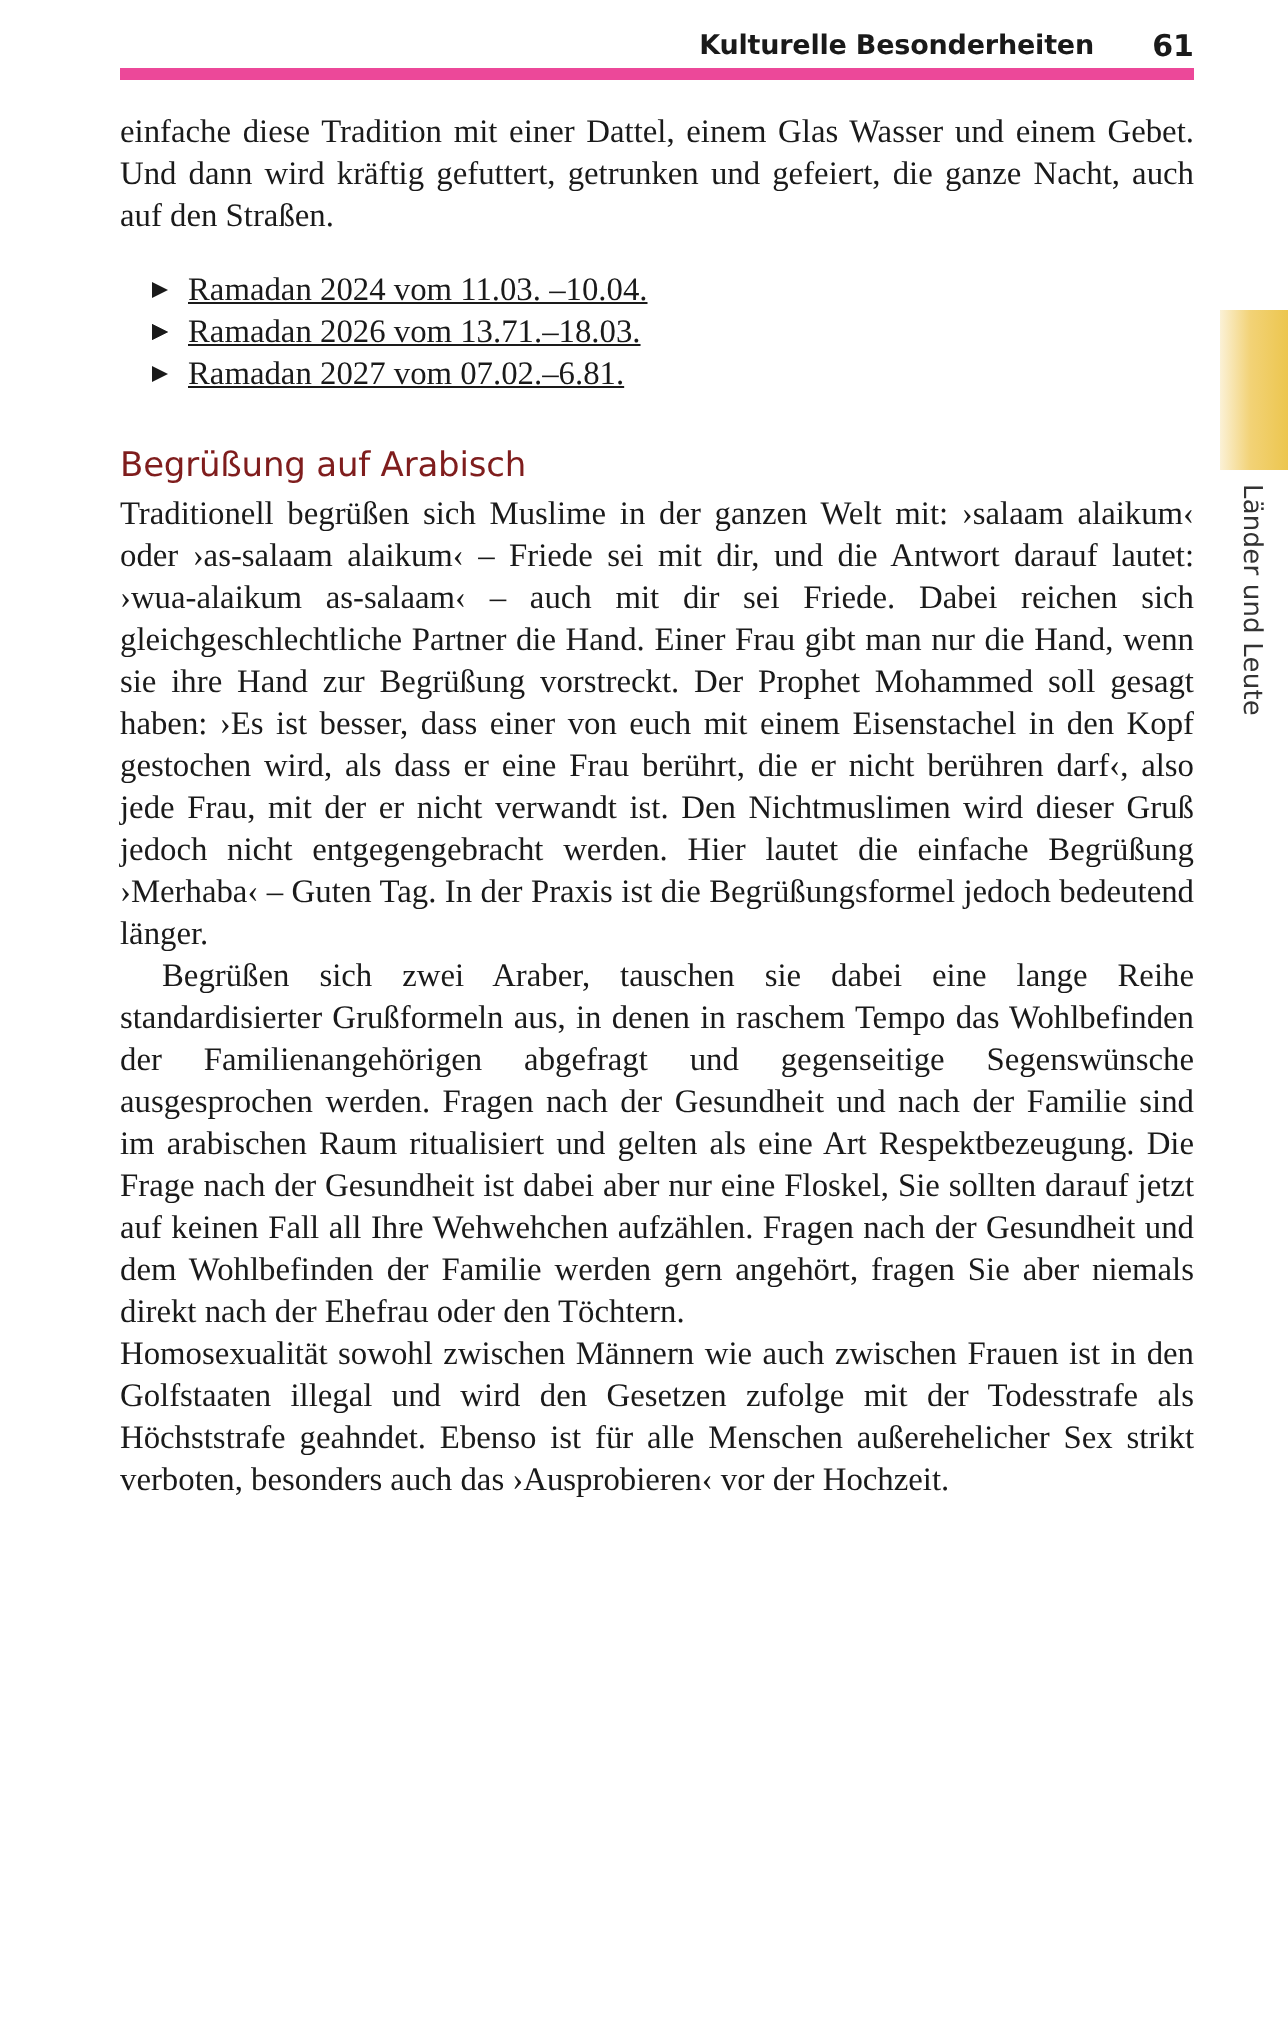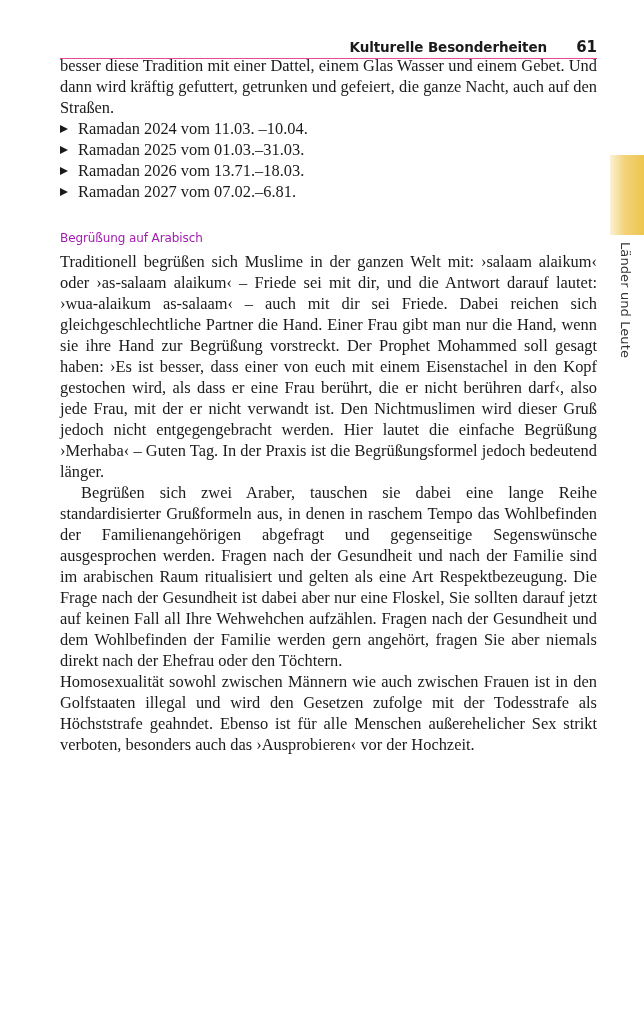--- a/index.html
+++ b/index.html
@@ -10,24 +10,24 @@
     body {
       width: 644px;
       height: 1020px;
       position: relative;
       overflow: hidden;
       color: #1a1a1a;
     }
     .running-head {
       position: absolute;
       left: 60px;
-      top: 36px;
+      top: 12px;
       width: 537px;
       height: 22px;
-      border-bottom: 1px solid #ec4899;
+      border-bottom: 6px solid #ec4899;
       font-family: "DejaVu Sans", sans-serif;
     }
     .running-head .title {
       position: absolute;
       right: 50px;
       top: 3px;
       font-size: 13.5px;
       font-weight: bold;
       letter-spacing: -0.1px;
     }
@@ -74,76 +74,76 @@
     }
     .content p.indent {
       text-indent: 21px;
     }
     .list-intro {
       margin-top: 21px !important;
       font-style: italic;
     }
     ul.dates {
       list-style: none;
-      margin: 0;
+      margin: 16px;
       padding: 0;
+      text-decoration: underline;
     }
     ul.dates li {
       position: relative;
       padding-left: 18px;
       line-height: 21px;
     }
     ul.dates li .arrow {
       position: absolute;
       left: 0;
       top: 7px;
       width: 0;
       height: 0;
       border-top: 4px solid transparent;
       border-bottom: 4px solid transparent;
       border-left: 8px solid #1a1a1a;
     }
     h2.section {
       font-family: "DejaVu Sans", sans-serif;
       font-weight: normal;
-      font-size: 12px;
+      font-size: 17px;
       line-height: 22px;
       margin: 0;
-      color: #a21caf;
+      color: #7f1d1d;
       letter-spacing: -0.1px;
     }
     .sec1-head { margin-top: 25px !important; padding-bottom: 2px; }
     .sec2-head { margin-top: 27px !important; padding-bottom: 3px; }
   </style>
 </head>
 <body>
 
 <div class="running-head">
   <span class="title">Kulturelle Besonderheiten</span>
   <span class="page-num">61</span>
 </div>
 
 <div class="thumb-tab"></div>
 <div class="side-label">Länder und Leute</div>
 
 <div class="content">
 
   <div>
-    <p>besser diese Tradition mit einer Dattel, einem Glas Wasser und einem Gebet. Und dann wird kräftig gefuttert, getrunken und gefeiert, die ganze Nacht, auch auf den Straßen.</p>
+    <p>einfache diese Tradition mit einer Dattel, einem Glas Wasser und einem Gebet. Und dann wird kräftig gefuttert, getrunken und gefeiert, die ganze Nacht, auch auf den Straßen.</p>
   </div>
 
   <div>
     <ul class="dates">
       <li>
         <span class="arrow"></span>
         <span>Ramadan 2024 vom 11.03. –10.04.</span>
       </li>
       <li>
         <span class="arrow"></span>
-        <span>Ramadan 2025 vom 01.03.–31.03.</span>
       </li>
       <li>
         <span class="arrow"></span>
         <span>Ramadan 2026 vom 13.71.–18.03.</span>
       </li>
       <li>
         <span class="arrow"></span>
         <span>Ramadan 2027 vom 07.02.–6.81.</span>
       </li>
     </ul>

